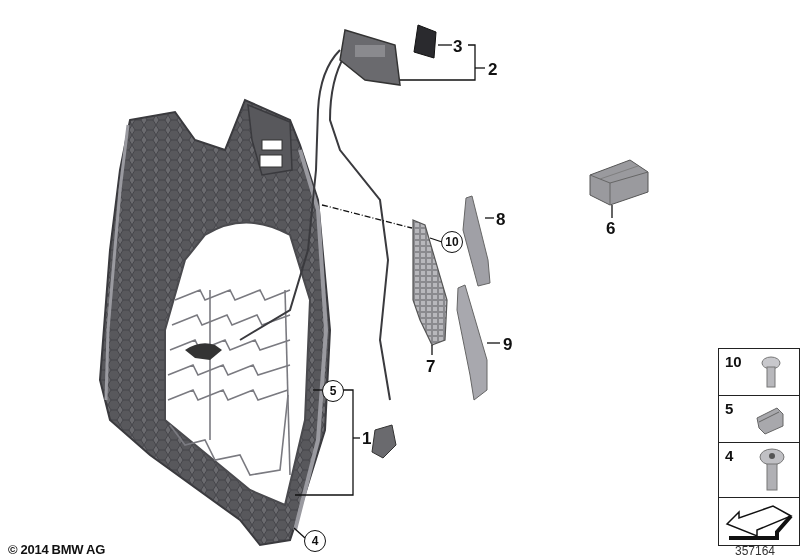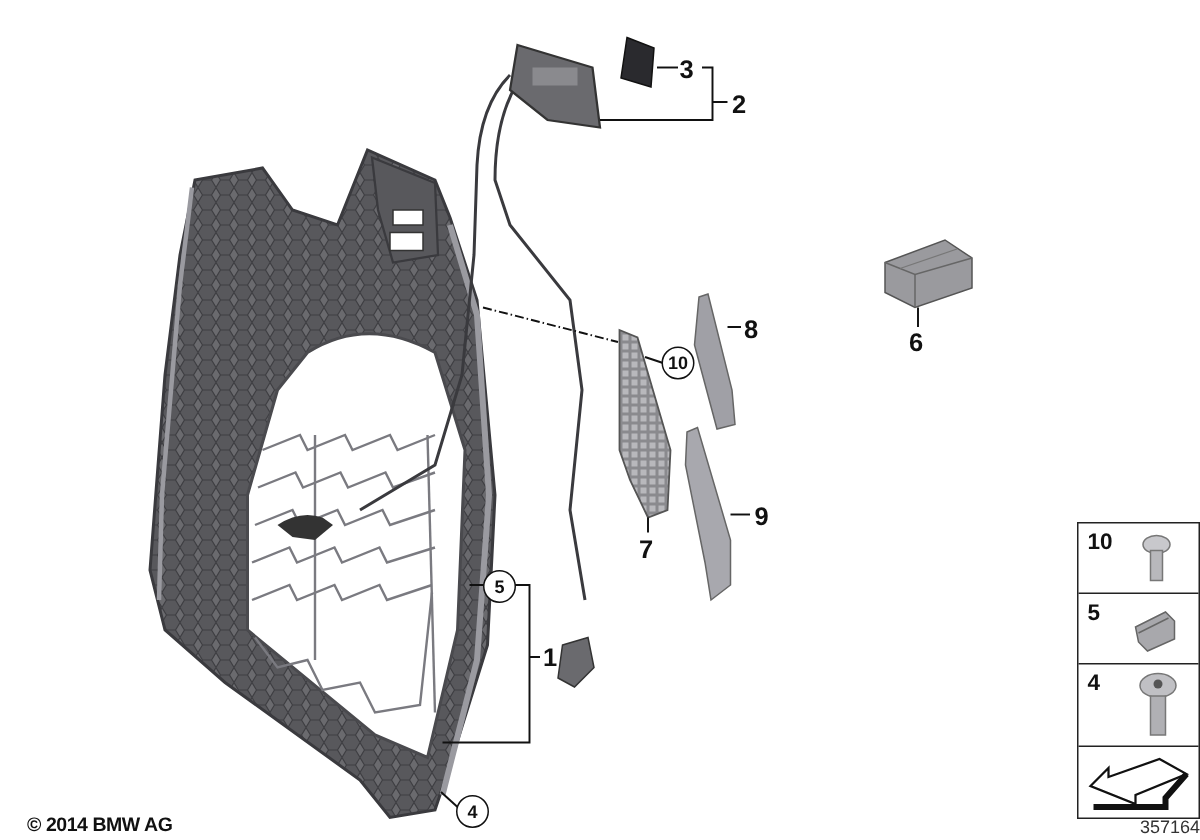--- a/index.html
+++ b/index.html
@@ -3,22 +3,22 @@
 <meta charset="utf-8">
 <style>
   html, body { margin: 0; padding: 0; background: #ffffff; }
   body { width: 800px; height: 560px; position: relative; overflow: hidden; font-family: "Liberation Sans", sans-serif; }
   .canvas { position: absolute; left: 0; top: 0; width: 800px; height: 560px; }
   .label { position: absolute; font-weight: bold; font-size: 17px; color: #111; line-height: 1; }
   .circle-label { position: absolute; width: 20px; height: 20px; border: 1.5px solid #111; border-radius: 50%; font-size: 12px; font-weight: bold; display: flex; align-items: center; justify-content: center; background: #fff; color: #111; }
   .legend { position: absolute; left: 718px; top: 348px; width: 80px; height: 196px; border: 1px solid #222; background: #fff; }
   .legend-cell { position: absolute; left: 0; width: 80px; border-bottom: 1px solid #222; }
   .legend-num { position: absolute; left: 6px; top: 4px; font-size: 15px; font-weight: bold; color: #111; }
-  .copyright { position: absolute; left: 18px; top: 542px; font-size: 13px; color: #111; font-weight: bold; letter-spacing: -0.3px; }
-  .docnum { position: absolute; left: 760px; top: 544px; font-size: 12px; color: #333; }
+  .copyright { position: absolute; left: 8px; top: 542px; font-size: 13px; color: #111; font-weight: bold; letter-spacing: -0.3px; }
+  .docnum { position: absolute; left: 735px; top: 544px; font-size: 12px; color: #333; }
 </style>
 </head>
 <body>
 
 <div class="canvas">
   <svg width="800" height="560" viewBox="0 0 800 560">
     <defs>
       <pattern id="hex" width="12" height="10" patternUnits="userSpaceOnUse">
         <rect width="12" height="10" fill="#6a6a6e"></rect>
         <path d="M3 0 L9 0 L12 5 L9 10 L3 10 L0 5 Z" fill="#58585c" stroke="#3e3e42" stroke-width="0.8"></path>

